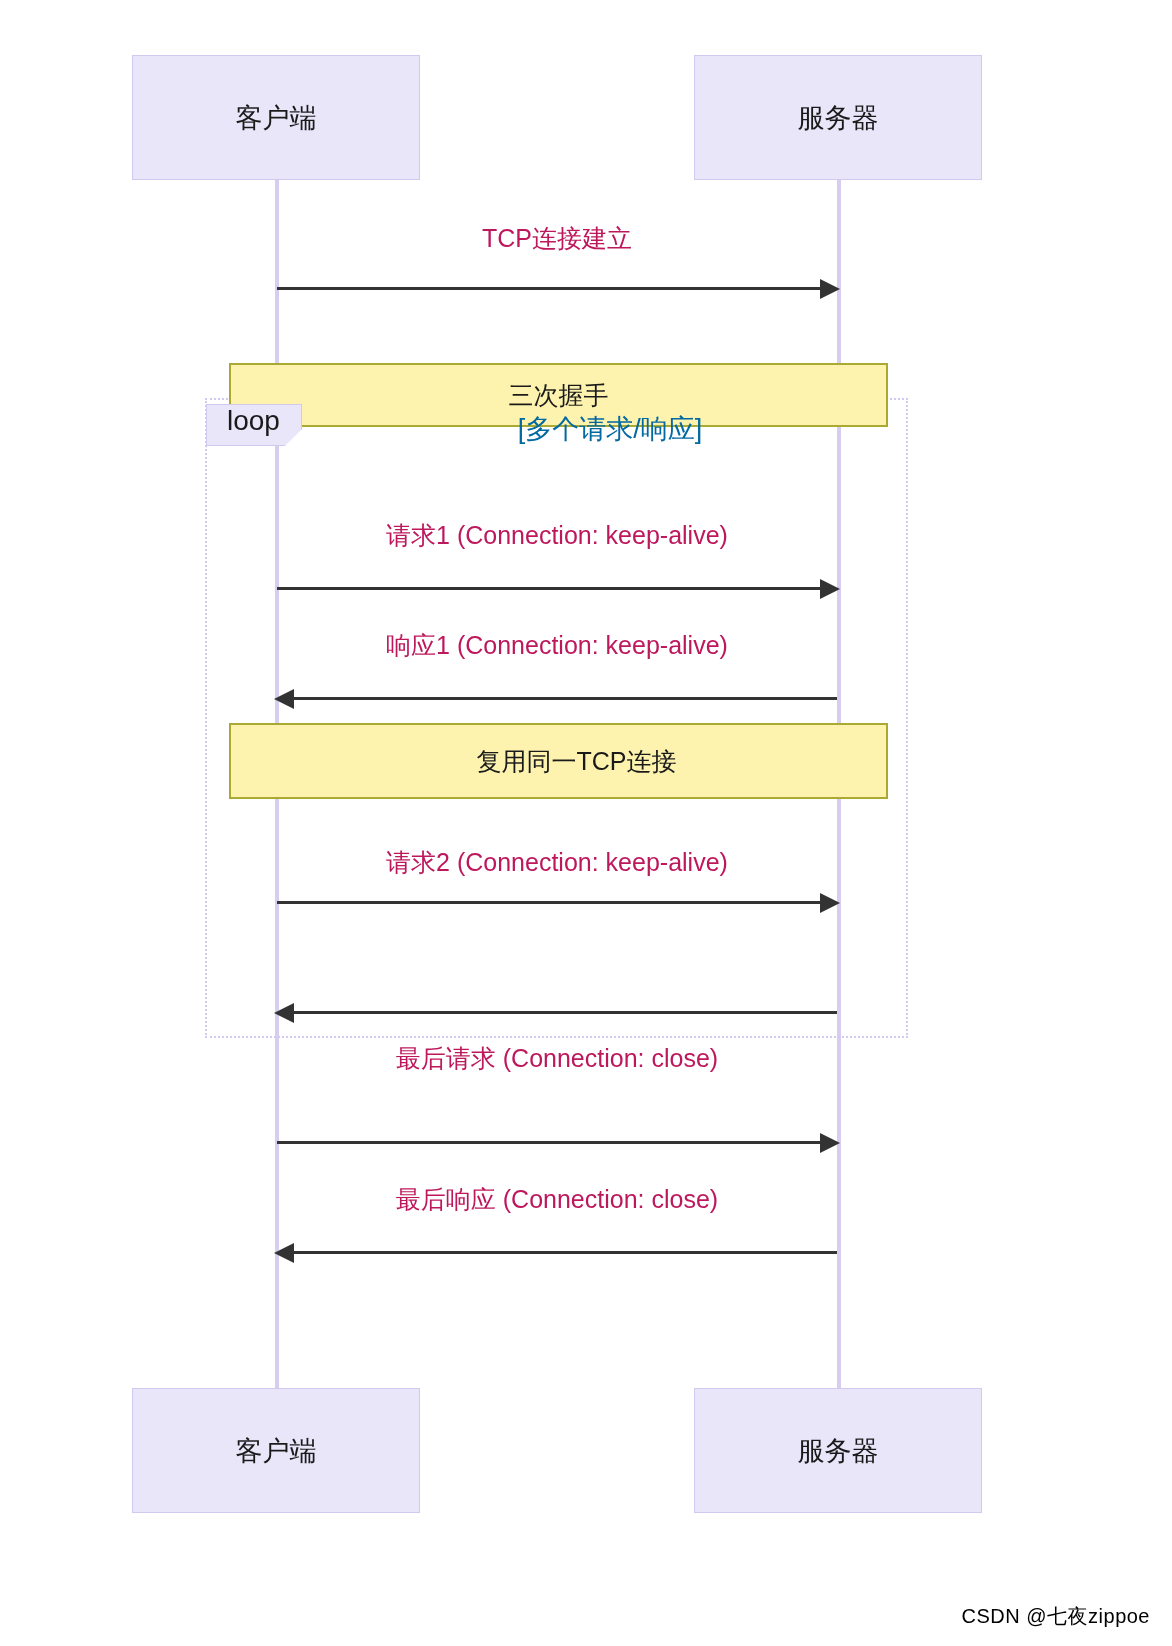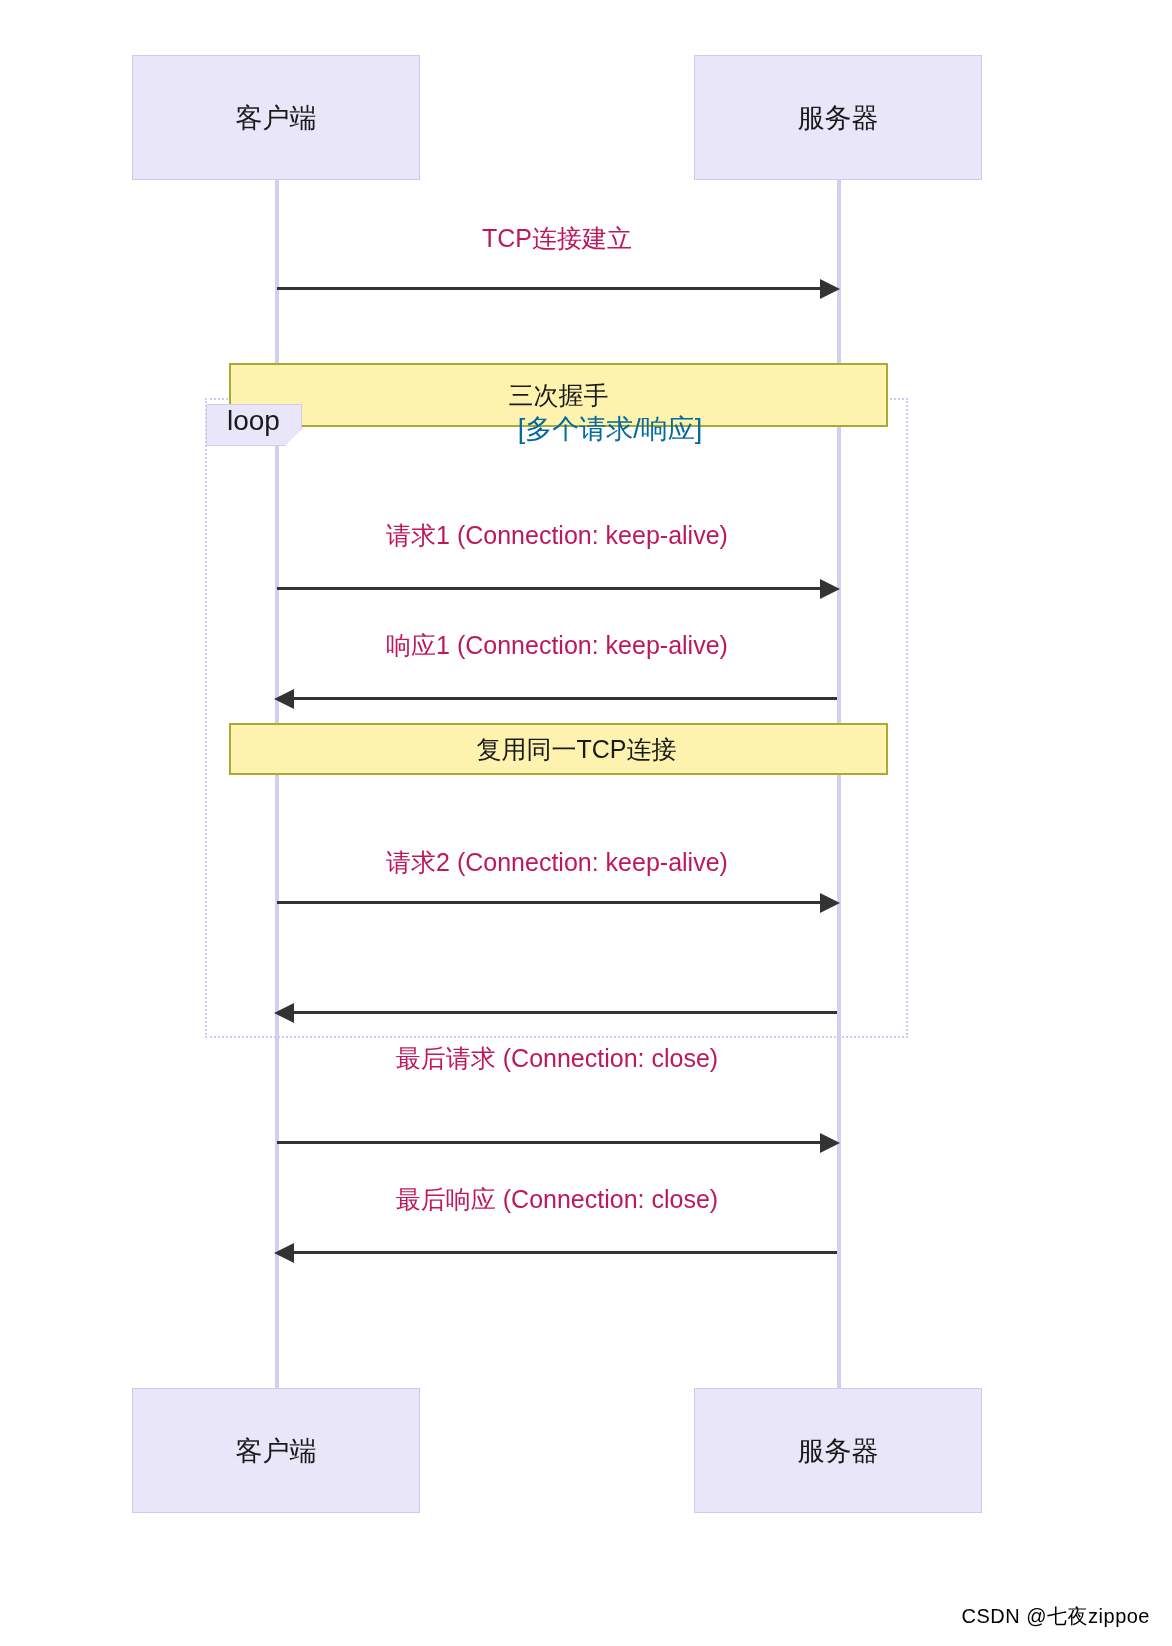--- a/index.html
+++ b/index.html
@@ -146,21 +146,21 @@
   <div class="loop-cond" style="left:330px;top:411px;width:560px;">[多个请求/响应]</div>
 
   <div class="msg-label" style="left:277px;top:519px;width:560px;">请求1 (Connection: keep-alive)</div>
   <div class="msg-line" style="left:277px;top:587px;width:548px;"></div>
   <div class="arrowhead right" style="left:820px;top:578.5px;"></div>
 
   <div class="msg-label" style="left:277px;top:629px;width:560px;">响应1 (Connection: keep-alive)</div>
   <div class="msg-line" style="left:289px;top:697px;width:548px;"></div>
   <div class="arrowhead left" style="left:274px;top:688.5px;"></div>
 
-  <div class="note" style="left:229px;top:723px;width:659px;height:52px;padding-left:36px;">
+  <div class="note" style="left:229px;top:723px;width:659px;height:76px;padding-left:36px;">
     <span>复用同一TCP连接</span>
   </div>
 
   <div class="msg-label" style="left:277px;top:846px;width:560px;text-align:center;">请求2 (Connection: keep-alive)</div>
   <div class="msg-line" style="left:277px;top:901px;width:548px;"></div>
   <div class="arrowhead right" style="left:820px;top:892.5px;"></div>
 
   <div class="msg-line" style="left:289px;top:1011px;width:548px;"></div>
   <div class="arrowhead left" style="left:274px;top:1002.5px;"></div>
 

